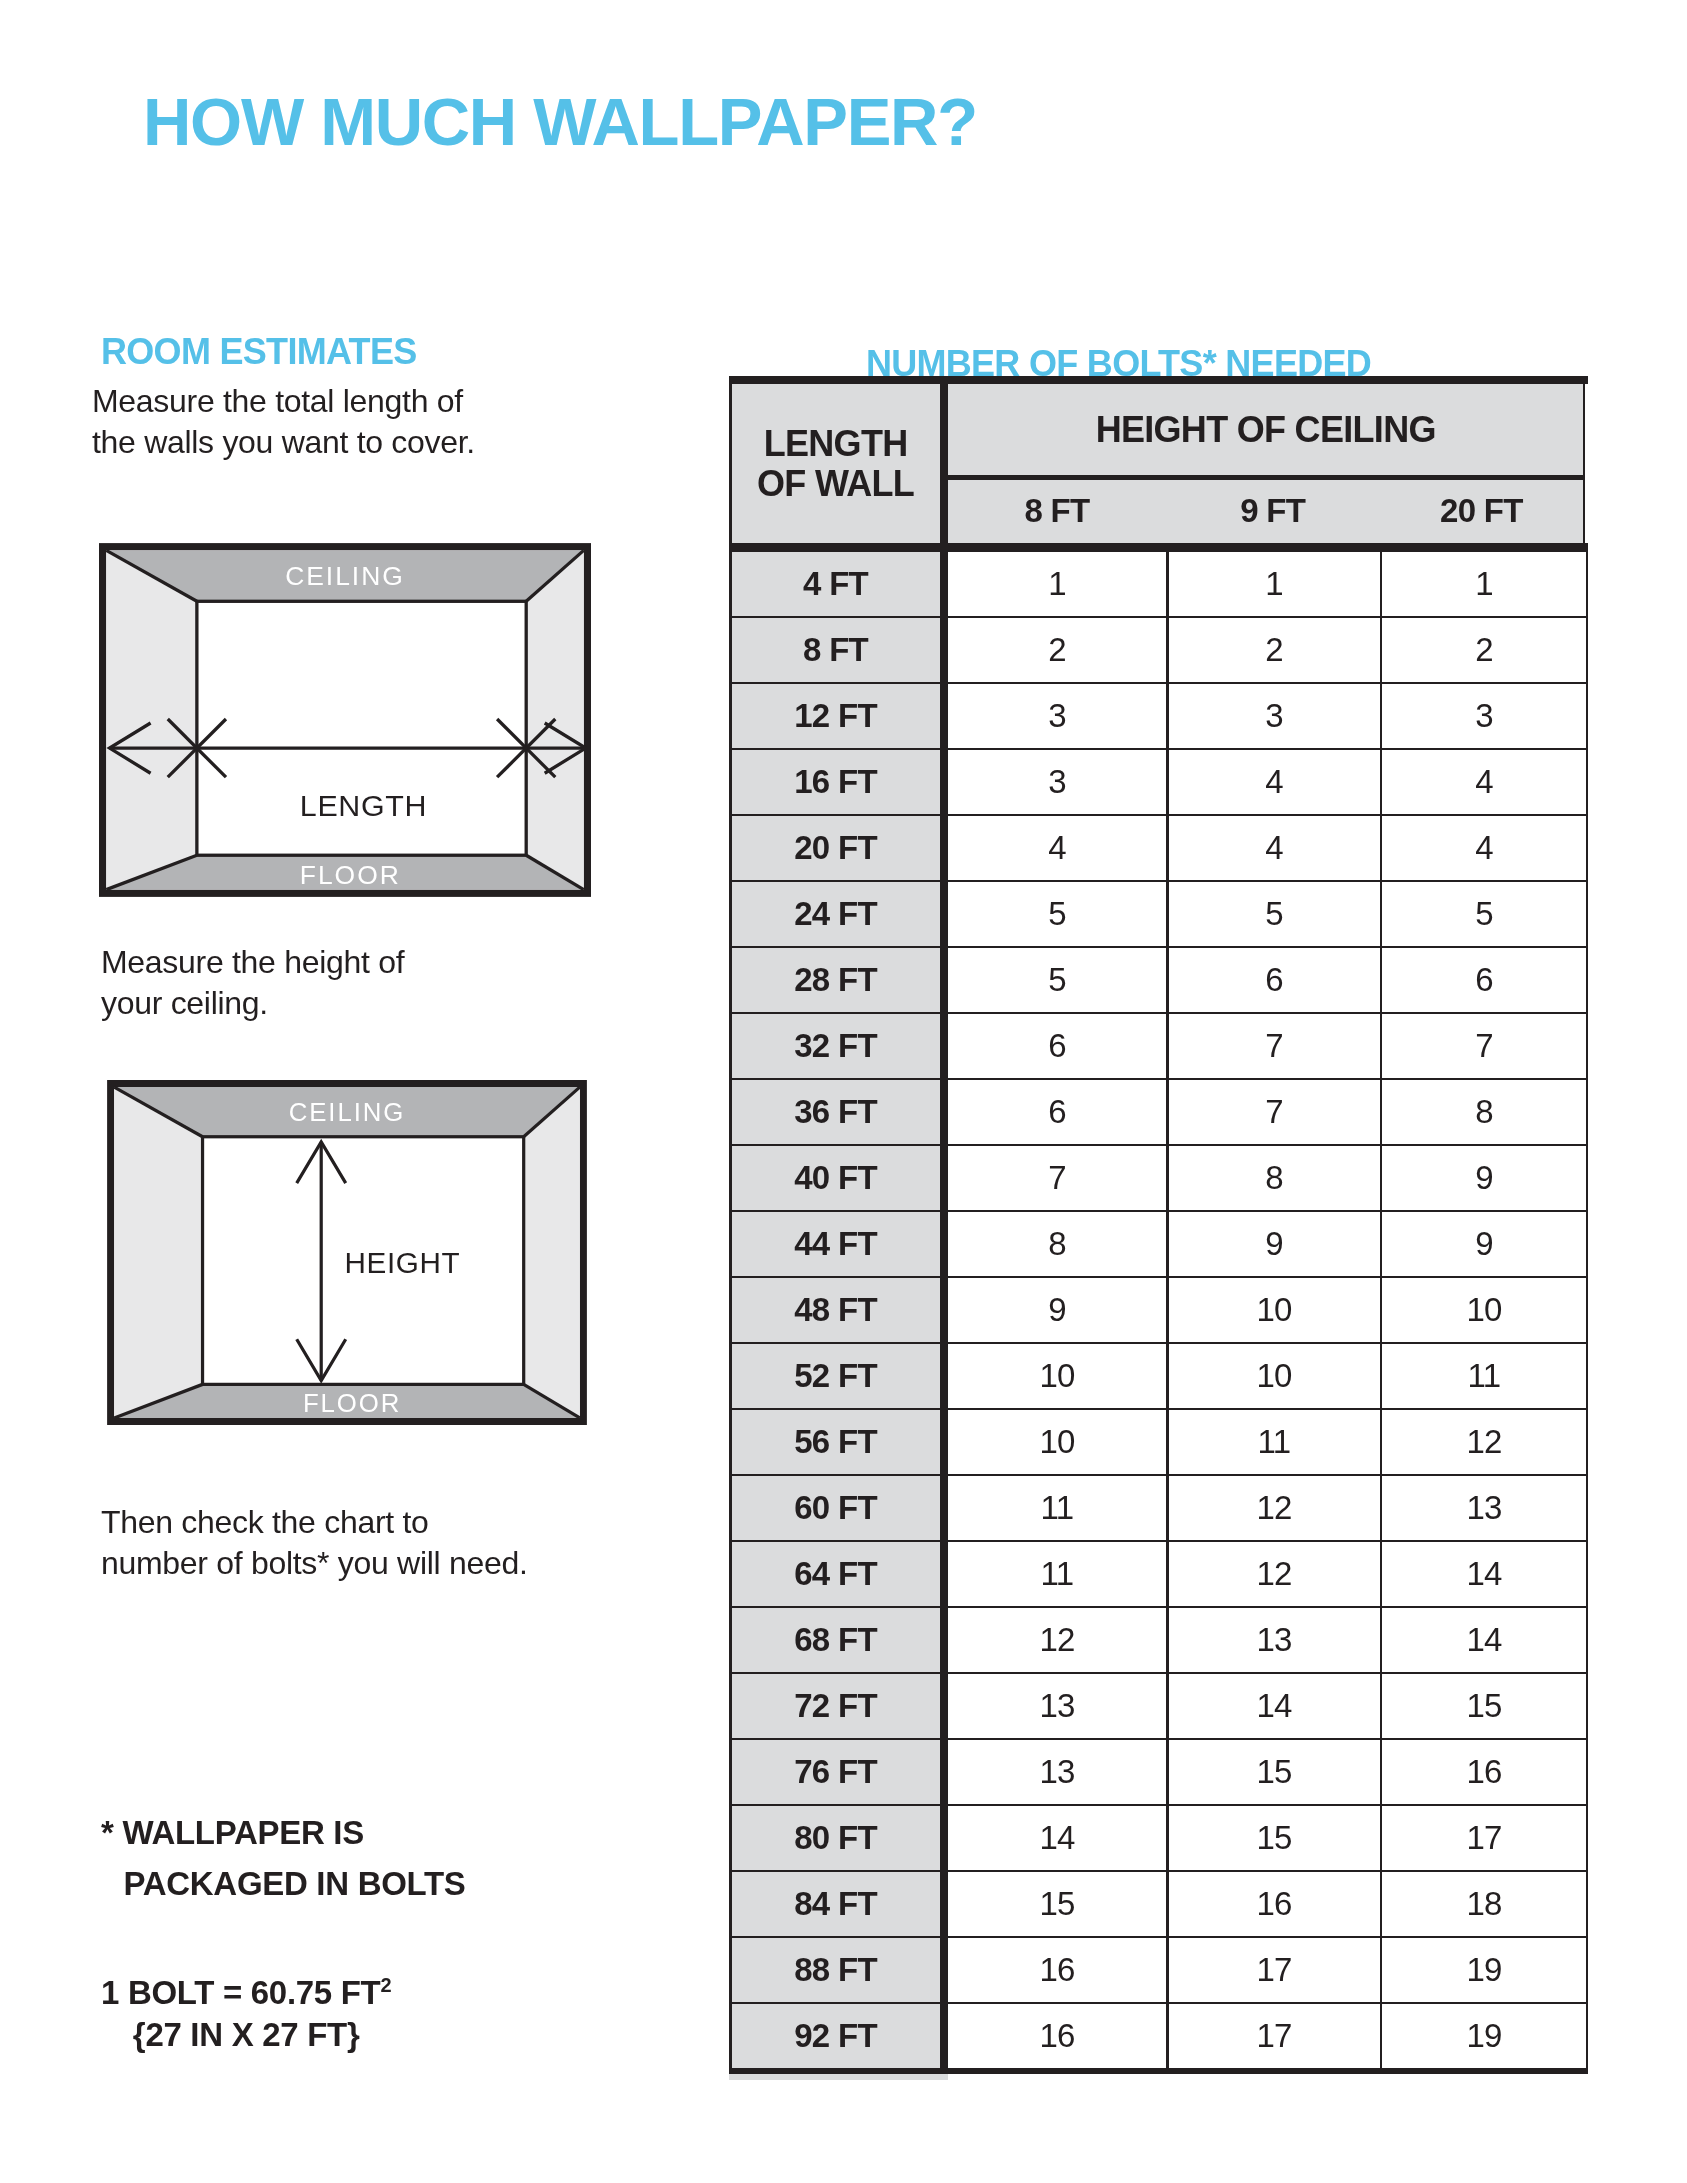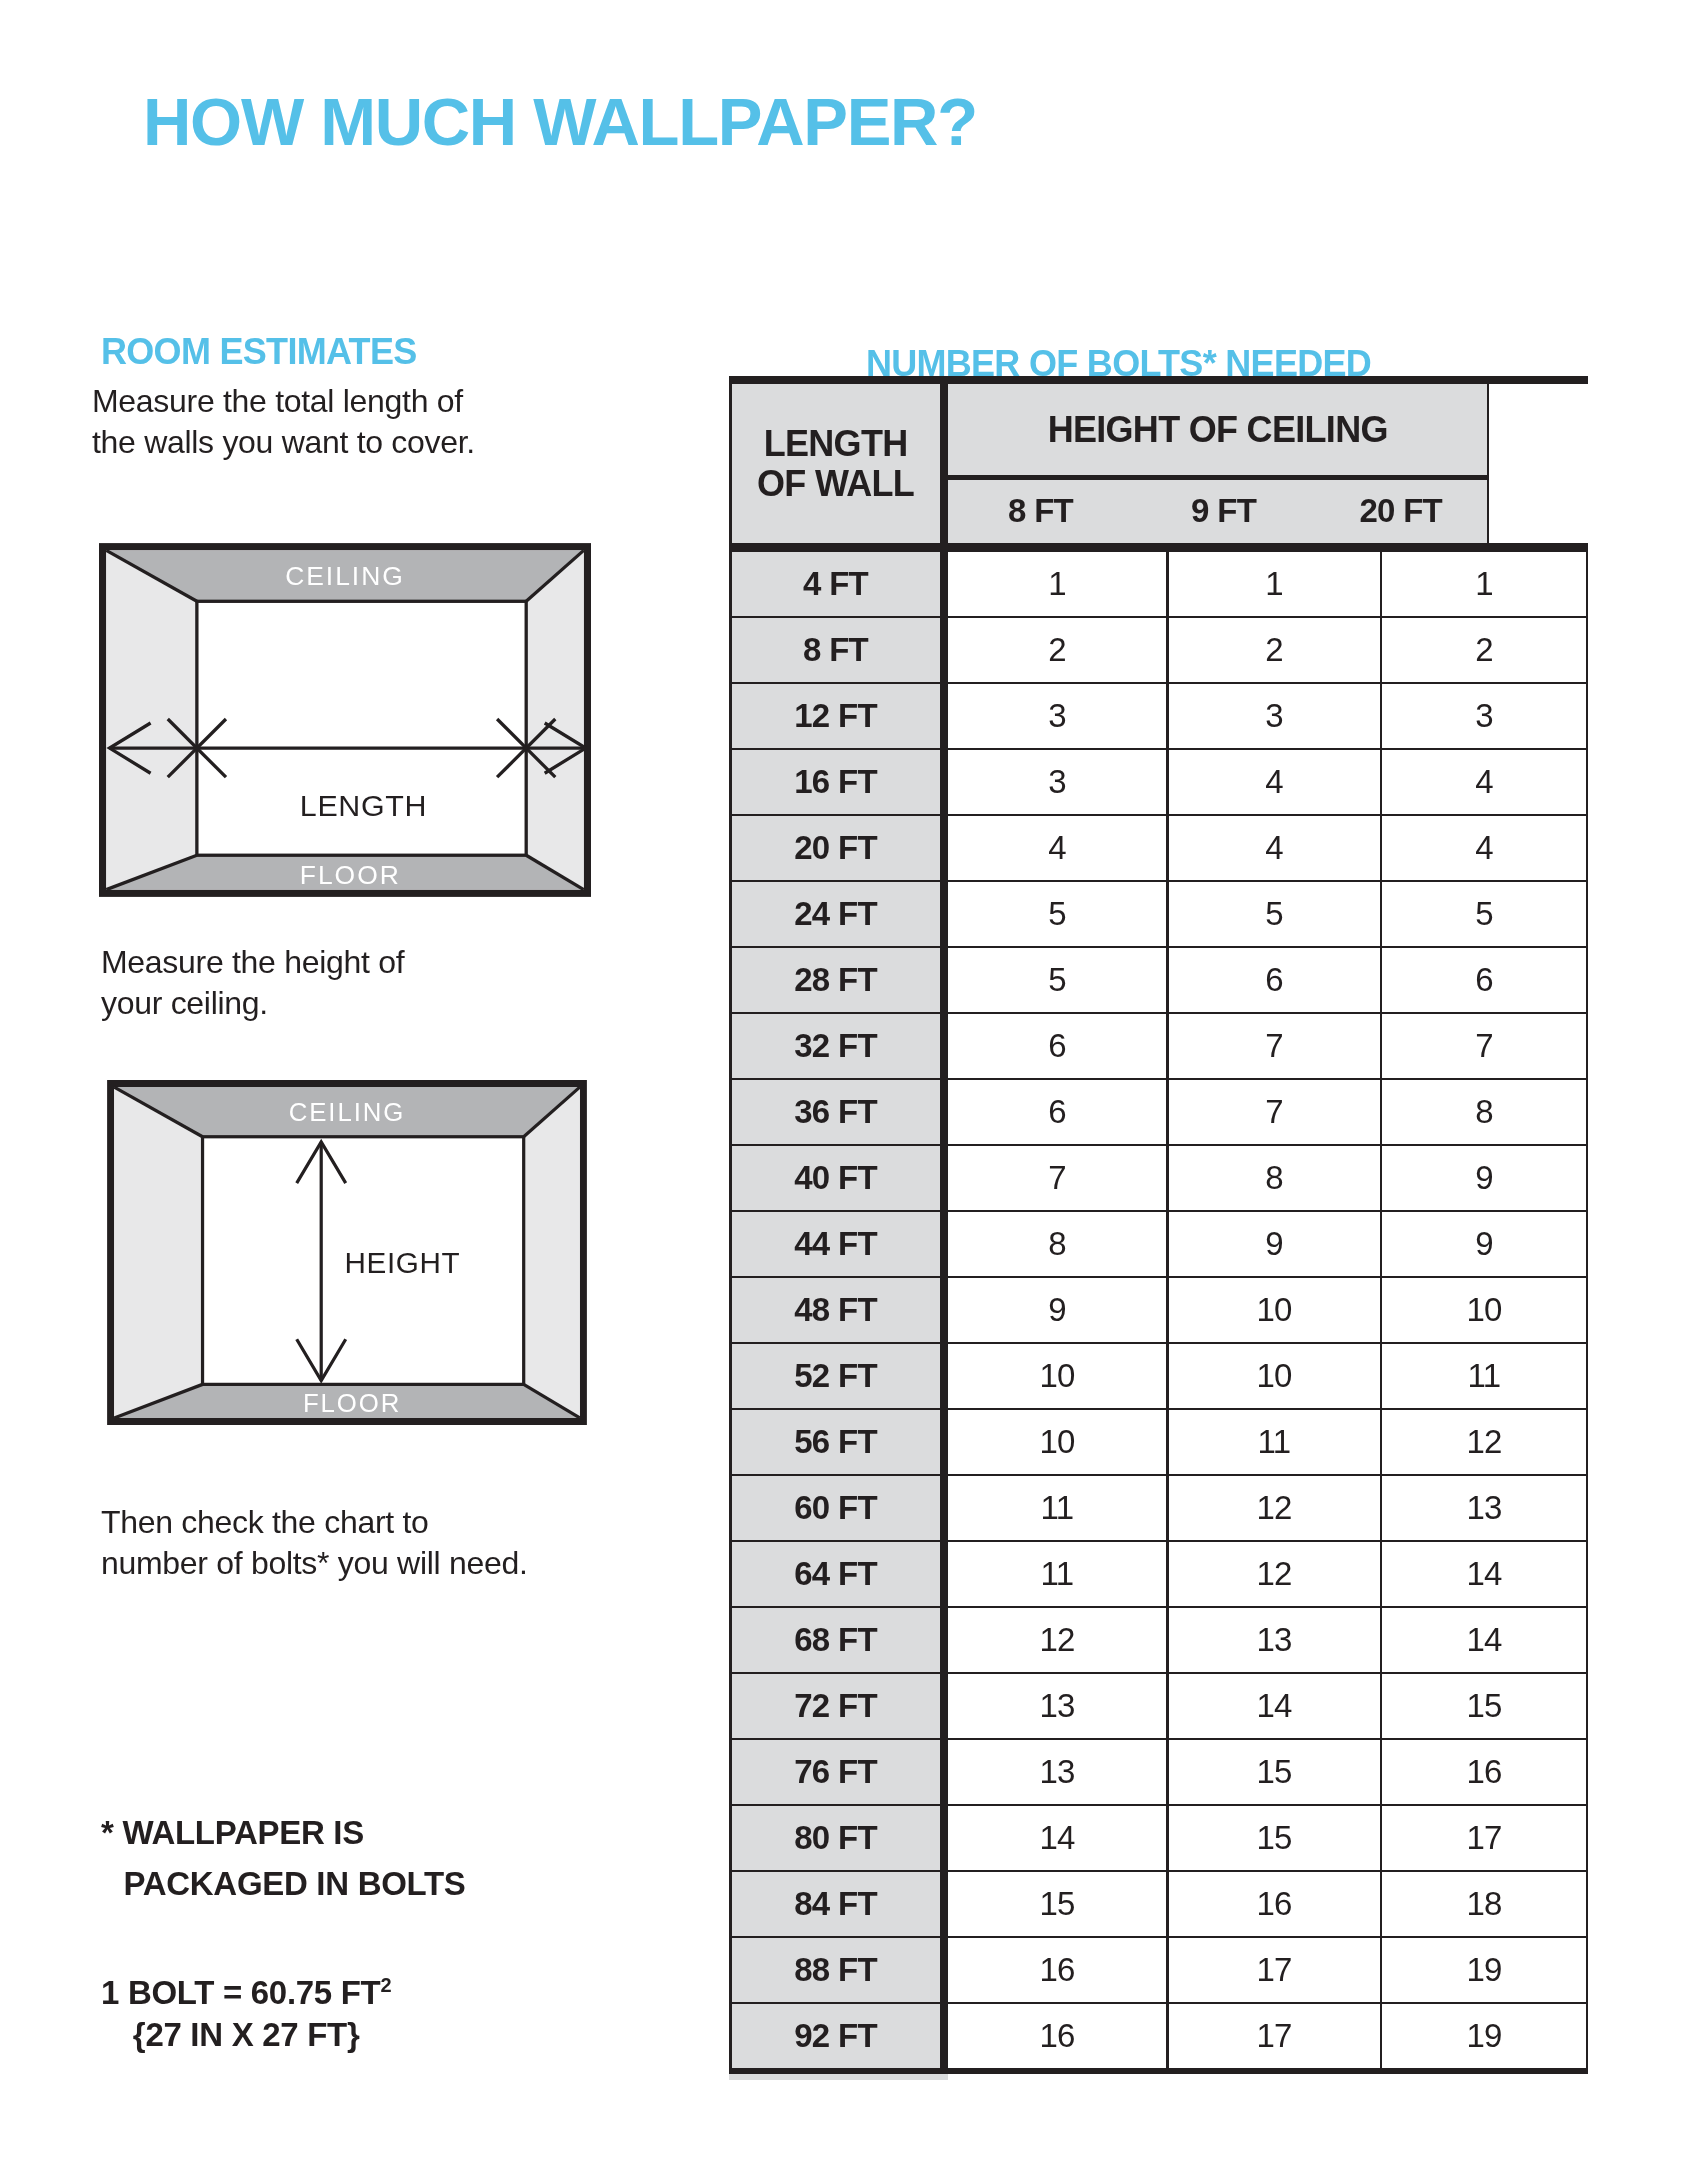--- a/index.html
+++ b/index.html
@@ -23,21 +23,21 @@
   .bar{background:#231f20;width:859px;}
   .topbar{height:8px;}
   .hdrline{height:8.6px;}
   .botline{height:6px;}
   .hdr{display:flex;height:159px;}
   .edgeL{width:2.6px;background:#231f20;}
   .edgeR{width:2px;background:#231f20;}
   .gray{background:#dbdcdd;}
   .label-col{width:208px;display:flex;flex-direction:column;justify-content:center;align-items:center;}
   .thickdiv{width:8.6px;background:#231f20;}
-  .hdr-right{width:539px;display:flex;flex-direction:column;}
+  .hdr-right{width:635px;display:flex;flex-direction:column;}
   .hdr-group{height:91px;display:flex;align-items:center;justify-content:center;font-size:36px;font-weight:700;}
   .hdr-underline{height:5.3px;background:#231f20;}
   .hdr-cols{height:62px;display:flex;}
   .hdr-col{display:flex;align-items:center;justify-content:center;font-size:33px;font-weight:700;}
   .w1{width:218px;} .w2{width:214px;} .w3{width:204px;}
   .hdr-label{font-size:36px;font-weight:700;line-height:40px;text-align:center;}
   .trow{display:flex;height:64px;border-bottom:2.6px solid #231f20;}
   .trow:last-child{border-bottom:none;}
   .cell{display:flex;align-items:center;justify-content:center;}
   .row-label{width:208px;font-size:33px;font-weight:700;}

